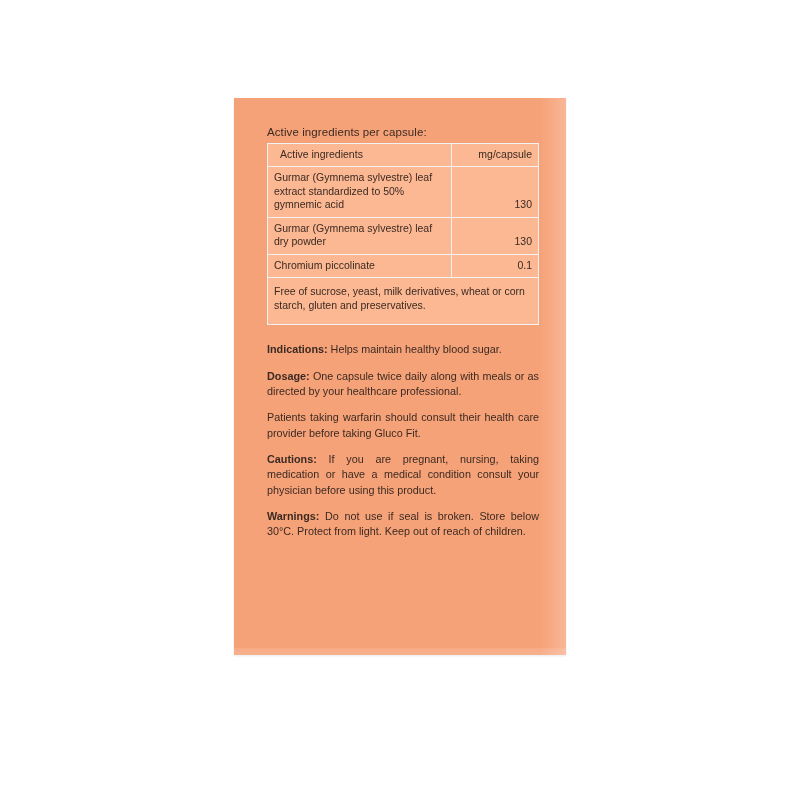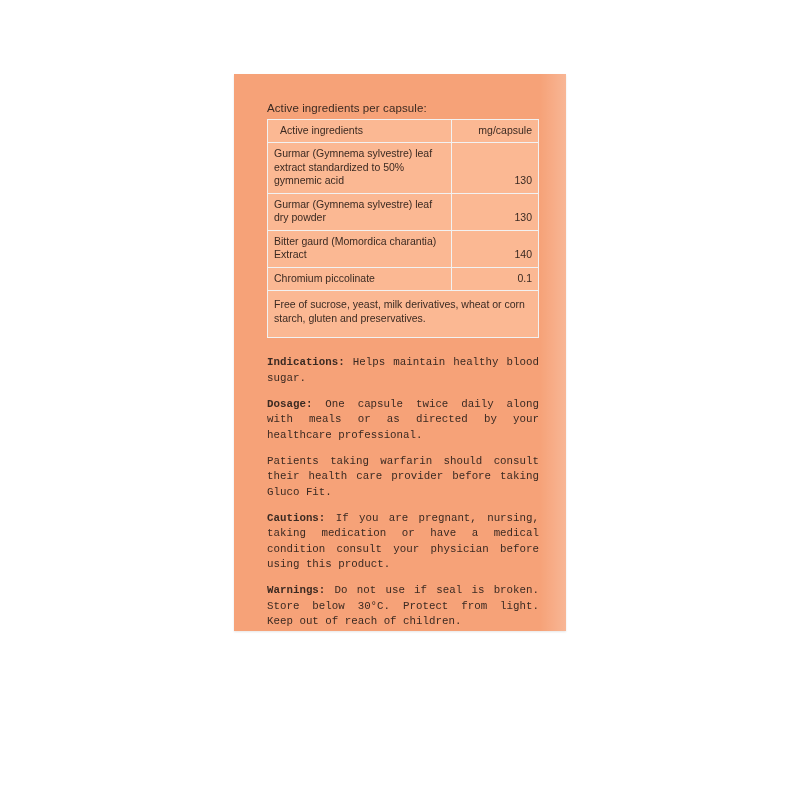--- a/index.html
+++ b/index.html
@@ -16,21 +16,21 @@
     width: 800px;
     height: 800px;
     background: #ffffff;
     overflow: hidden;
   }
 
   
   .box {
     position: absolute;
     left: 234px;
-    top: 74px;
+    top: 98px;
     width: 332px;
     height: 557px;
     background: #f6a278;
     box-shadow: 0 1px 2px rgba(0,0,0,0.10);
   }
 
   
   .box::after {
     content: "";
     position: absolute;
@@ -85,21 +85,20 @@
   }
   table.ing td.free {
     padding: 6px 6px 12px 6px;
     line-height: 1.35;
   }
 
   
   .body-copy {
     margin-top: 17px;
     width: 272px;
-    font-family: Liberation Mono, monospace;
   }
   .para {
     font-size: 10.8px;
     color: #3b2a22;
     line-height: 1.42;
     text-align: justify;
     margin-bottom: 11px;
   }
   .para:last-child { margin-bottom: 5px; }
   .para b { font-weight: bold; }
@@ -140,24 +139,20 @@
         <tbody>
           <tr>
             <td>Gurmar (Gymnema sylvestre) leaf extract standardized to 50% gymnemic acid</td>
             <td class="amt">130</td>
           </tr>
           <tr>
             <td>Gurmar (Gymnema sylvestre) leaf dry powder</td>
             <td class="amt">130</td>
           </tr>
           <tr>
-            <td>Bitter gaurd (Momordica charantia) Extract</td>
-            <td class="amt">140</td>
-          </tr>
-          <tr>
             <td>Chromium piccolinate</td>
             <td class="amt">0.1</td>
           </tr>
           <tr>
             <td class="free" colspan="2">Free of sucrose, yeast, milk derivatives, wheat or corn starch, gluten and preservatives.</td>
           </tr>
         </tbody>
       </table>
 
       <div class="body-copy">

